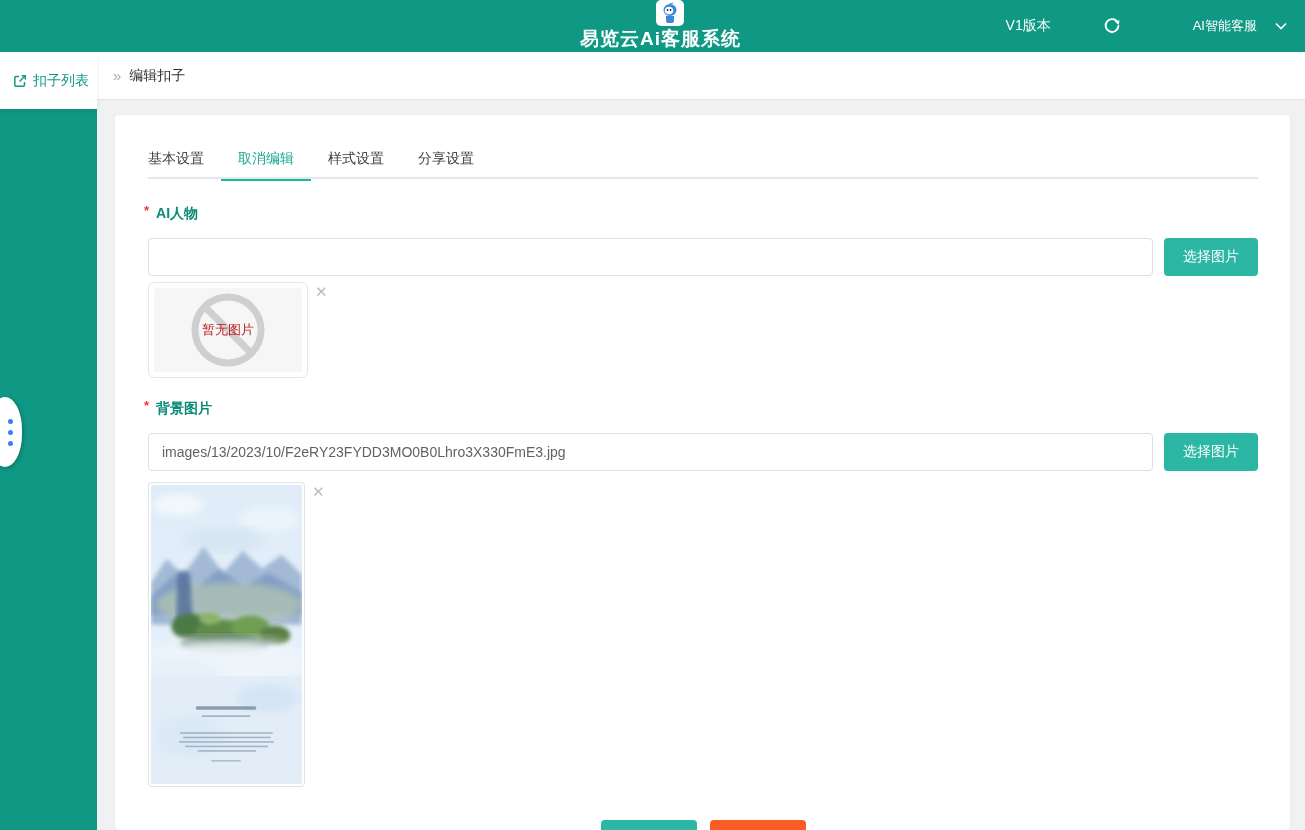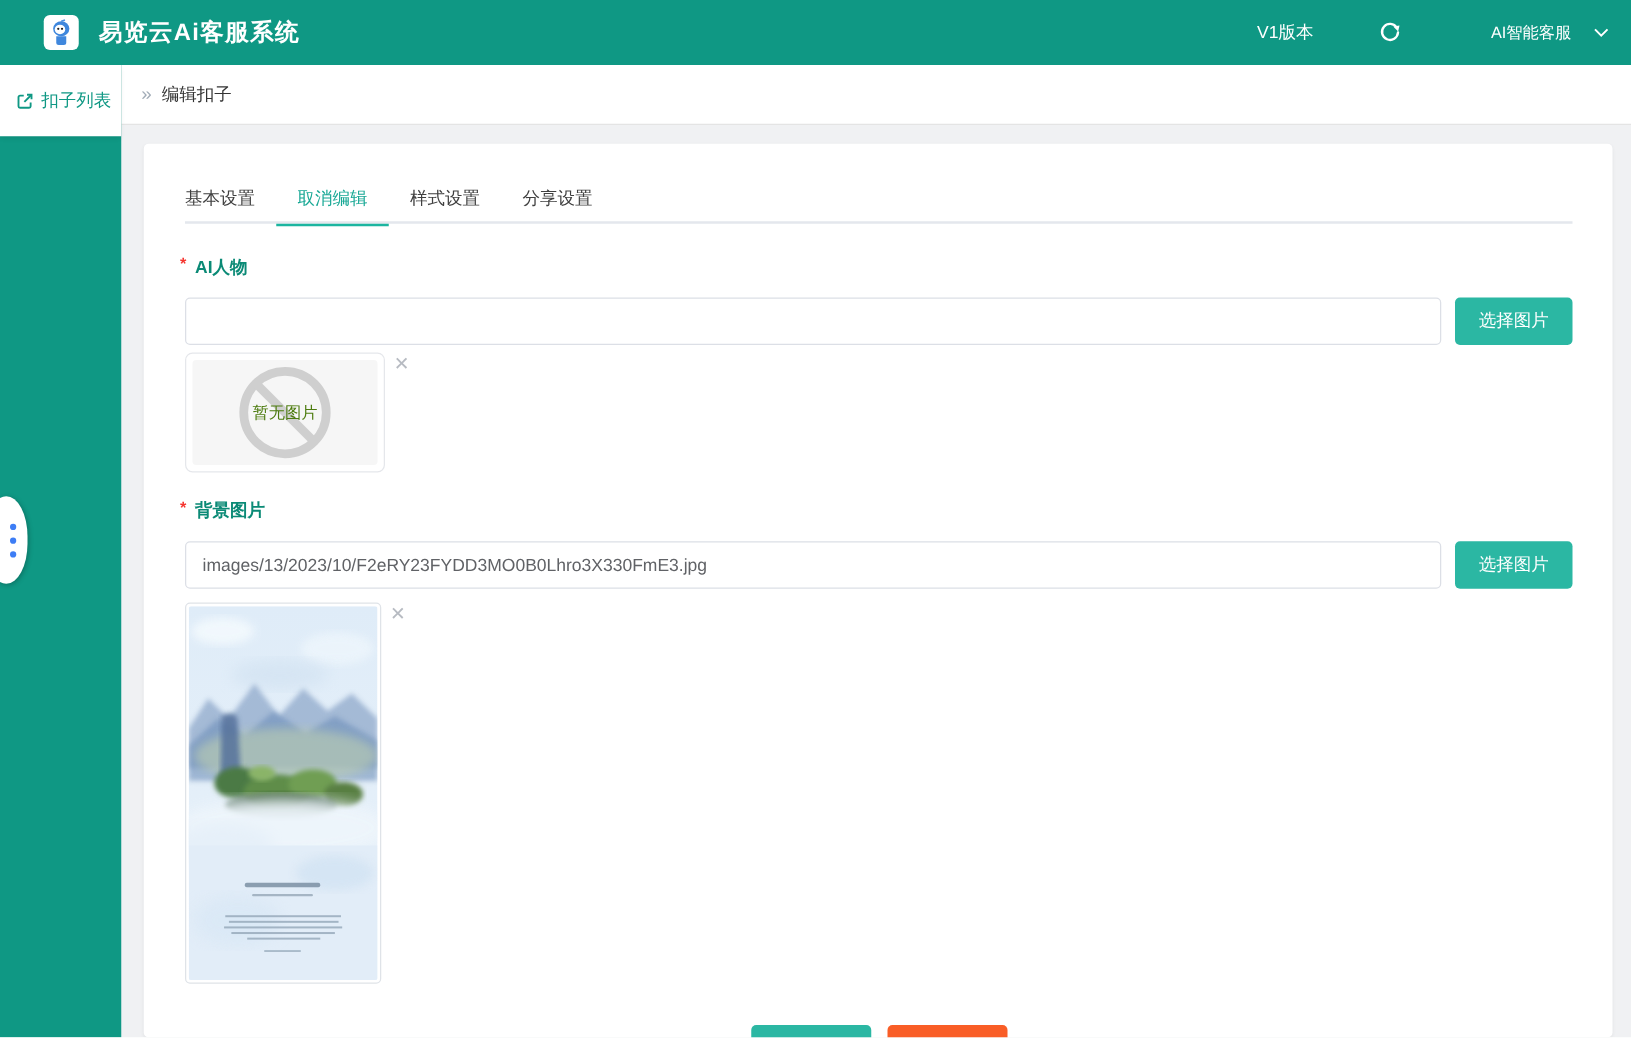--- a/index.html
+++ b/index.html
@@ -1,21 +1,21 @@
 <!DOCTYPE html>
 <html><head>
 <meta charset="utf-8">
 <style>
   * { margin:0; padding:0; box-sizing:border-box; }
   html,body { width:1305px; height:830px; font-family:"Liberation Sans","DejaVu Sans",sans-serif; }
   #app { position:relative; width:1305px; height:830px; background:#f0f1f3; overflow:hidden; }
 
   
   .header { position:absolute; left:0; top:0; width:1305px; height:52px;
-            background:#0f9884; display:flex; align-items:center; z-index:30; }
+            background:#0f9884; display:flex; align-items:center; z-index:30;flex-direction:column; }
   .logo-box { width:28px; height:28px; background:#ffffff; border-radius:5px;
               margin-left:35px; display:flex; align-items:center; justify-content:center; }
   .app-title { color:#ffffff; font-size:19px; font-weight:bold; margin-left:16px; letter-spacing:1px; }
   .header-right { position:absolute; right:0; top:0; height:52px; display:flex; align-items:center; }
   .version-label { color:#ffffff; font-size:14px; margin-right:52px; cursor:pointer; }
   .refresh-btn { margin-right:72px; cursor:pointer; display:flex; align-items:center; }
   .account-menu { color:#ffffff; font-size:13px; margin-right:18px; cursor:pointer;
                   display:flex; align-items:center; gap:18px; }
 
   
@@ -63,21 +63,21 @@
   .choose-btn { width:94px; height:38px; margin-left:11px; background:#2bb7a3; color:#ffffff;
                 border:none; border-radius:4px; font-size:14px; cursor:pointer;
                 font-family:"Liberation Sans","DejaVu Sans",sans-serif; }
 
   
   .preview-row { display:flex; align-items:flex-start; margin-top:6px; }
   .noimg-box { width:160px; height:96px; border:1px solid #e5e7eb; border-radius:6px;
                background:#ffffff; padding:5px; }
   .noimg-inner { width:100%; height:100%; background:#f6f6f6; border-radius:3px;
                  display:flex; align-items:center; justify-content:center; position:relative; }
-  .noimg-text { position:absolute; color:#4d7c0f; font-size:13px; background:transparent;font-family:Liberation Mono, monospace; }
+  .noimg-text { position:absolute; color:#b91c1c; font-size:13px; background:transparent;font-family:Liberation Mono, monospace; }
   .remove-icon { color:#b7bbc2; font-size:15px; font-weight:bold; margin-left:7px;
                  margin-top:2px; cursor:pointer; line-height:1; }
   .poster-box { width:157px; height:305px; border:1px solid #dfe3e8; border-radius:4px;
                 background:#ffffff; padding:2px; }
   .poster-box svg { display:block; width:100%; height:100%; border-radius:2px; }
 
   
   .actions { display:flex; justify-content:center; gap:13px; margin-top:33px; }
   .btn { height:37px; border:none; border-radius:4px; color:#ffffff; font-size:14px;
          padding:0 20px; cursor:pointer; font-family:"Liberation Sans","DejaVu Sans",sans-serif; }

